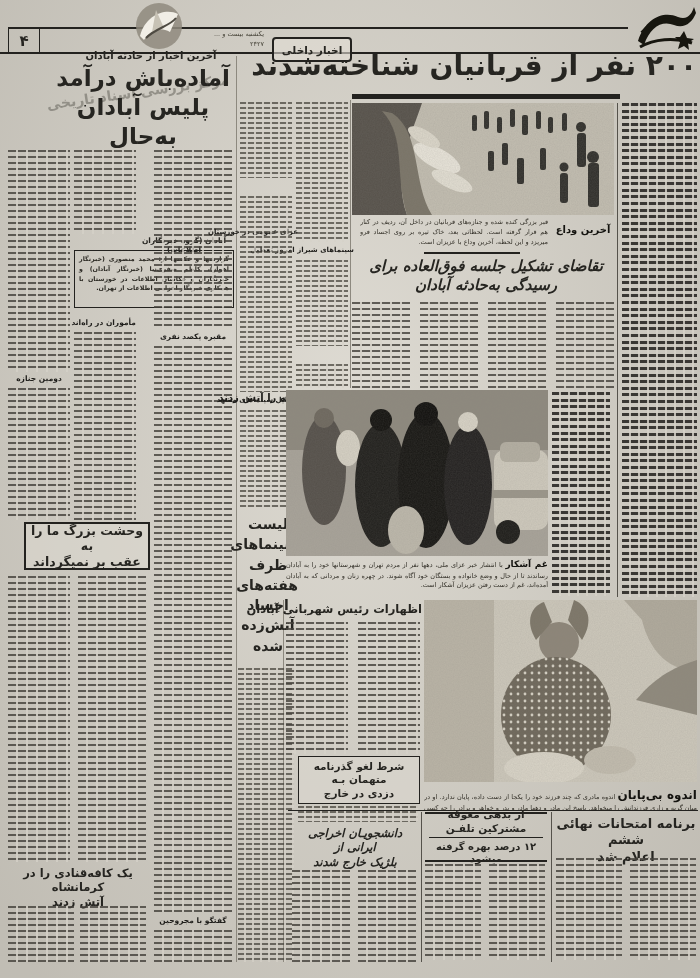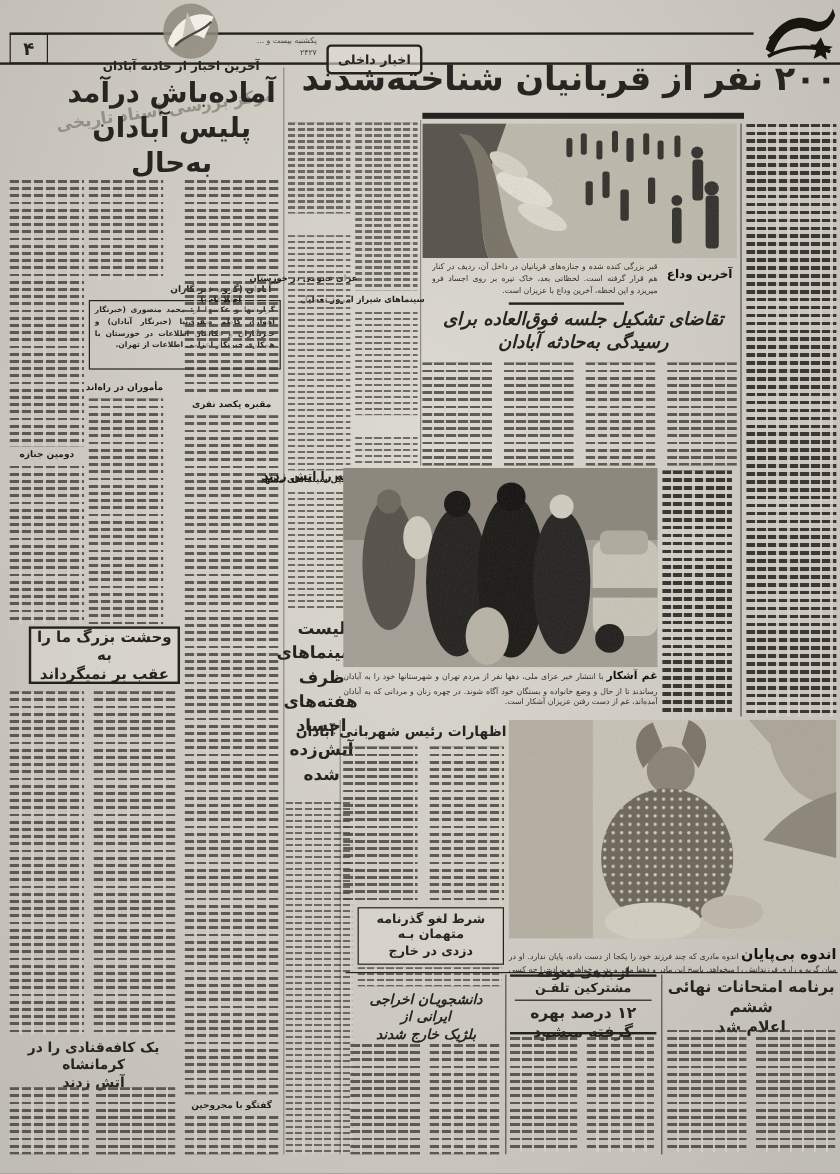--- a/index.html
+++ b/index.html
@@ -262,21 +262,21 @@
 
   <div class="abs hl" style="left:556px;top:816px;width:140px;font-size:13px;">
     <div>برنامه امتحانات نهائی ششم</div>
     <div>اعلام شد</div>
   </div>
   <div class="sim" style="left:556px;top:858px;width:66px;height:102px;"></div>
   <div class="sim" style="left:630px;top:858px;width:66px;height:102px;"></div>
 
   <div class="abs" style="left:425px;top:812px;width:122px;height:46px;border-top:2px solid #23221f;border-bottom:2px solid #23221f;display:flex;flex-direction:column;justify-content:center;">
     <div class="hl" style="font-size:10.5px;border-bottom:1.5px solid #23221f;padding-bottom:2px;margin:0 4px;">از بدهی معوقه مشترکین تلفـن</div>
-    <div class="hl" style="font-size:13px;padding-top:3px;">۱۲ درصد بهره گرفته میشود</div>
+    <div class="hl" style="font-size:10px;padding-top:3px;">۱۲ درصد بهره گرفته میشود</div>
   </div>
   <div class="sim" style="left:425px;top:864px;width:56px;height:96px;"></div>
   <div class="sim" style="left:489px;top:864px;width:56px;height:96px;"></div>
 
   <div class="abs hl" style="left:292px;top:826px;width:126px;font-size:11.5px;font-style:italic;">
     <div>دانشجویـان اخراجی ایرانی از</div>
     <div>بلژیک خارج شدند</div>
   </div>
   <div class="sim" style="left:292px;top:870px;width:58px;height:92px;"></div>
   <div class="sim" style="left:358px;top:870px;width:58px;height:92px;"></div>

